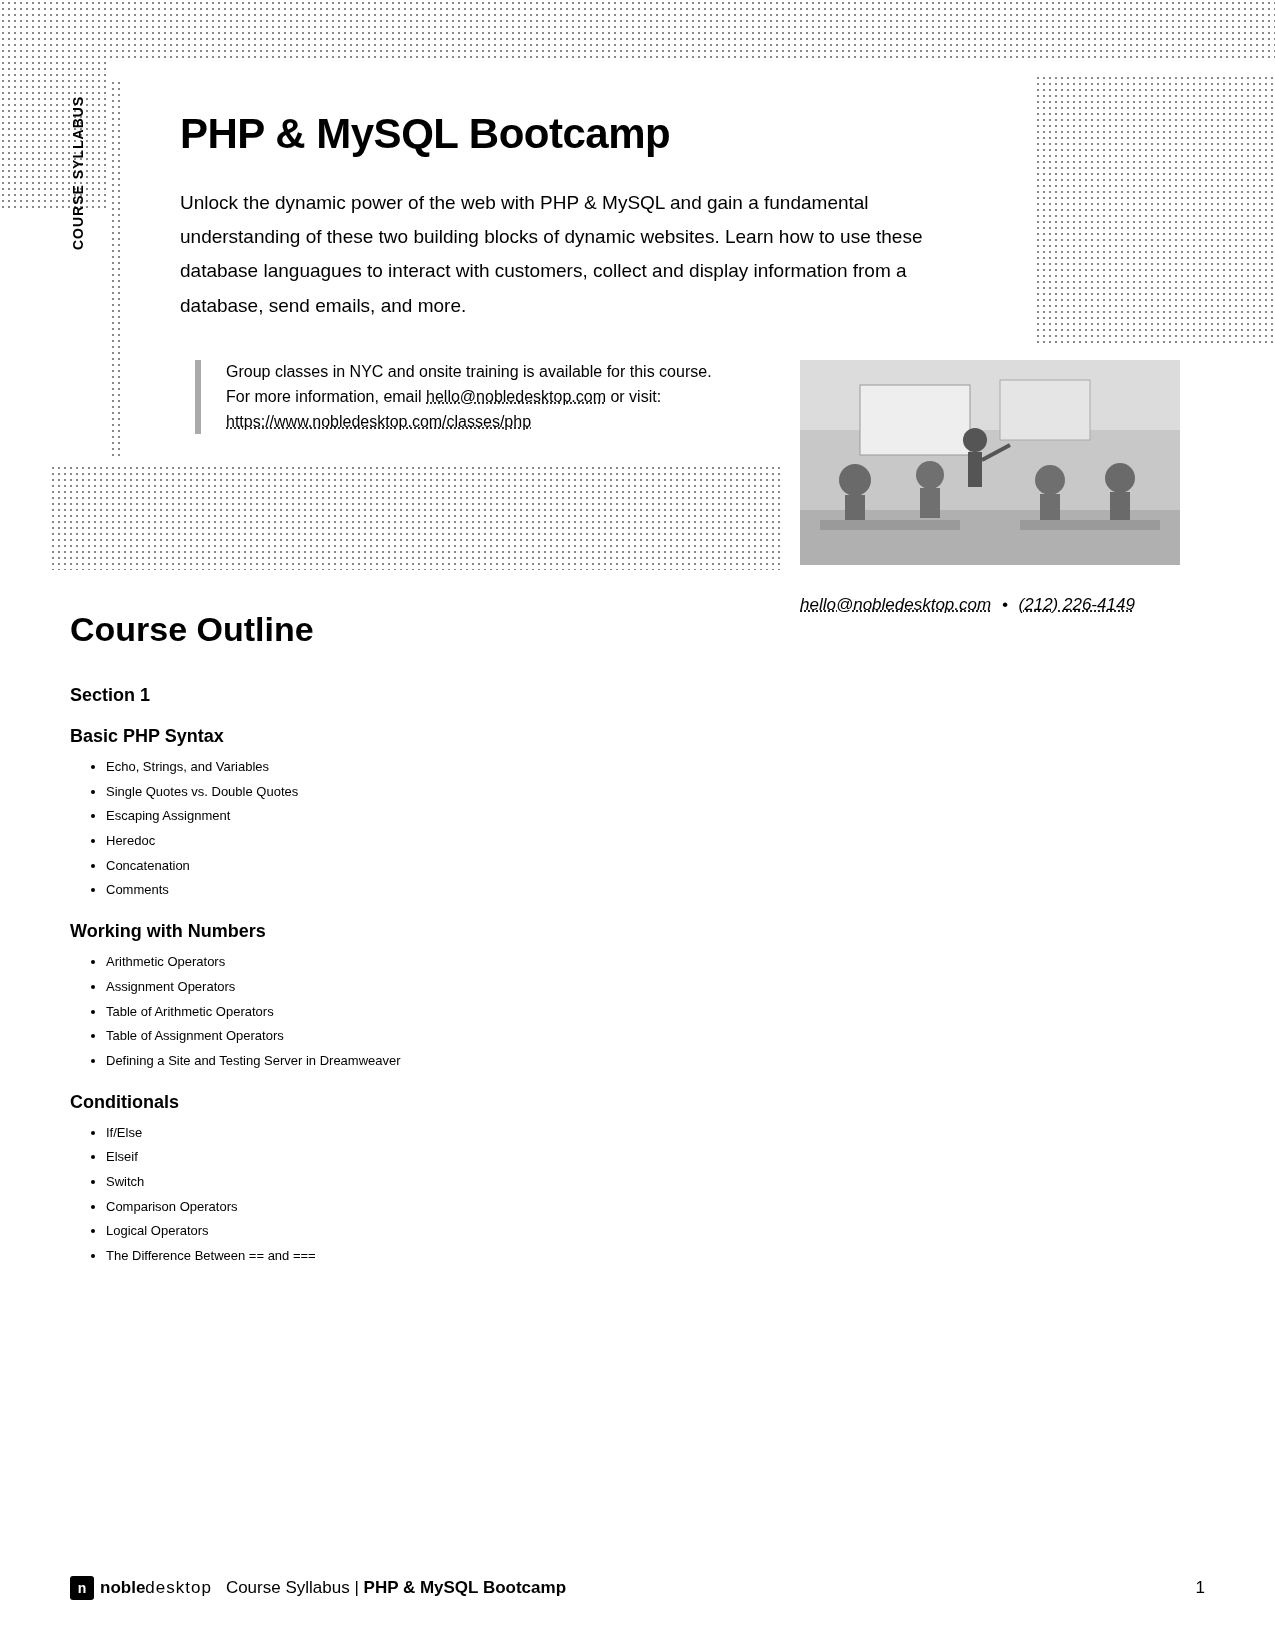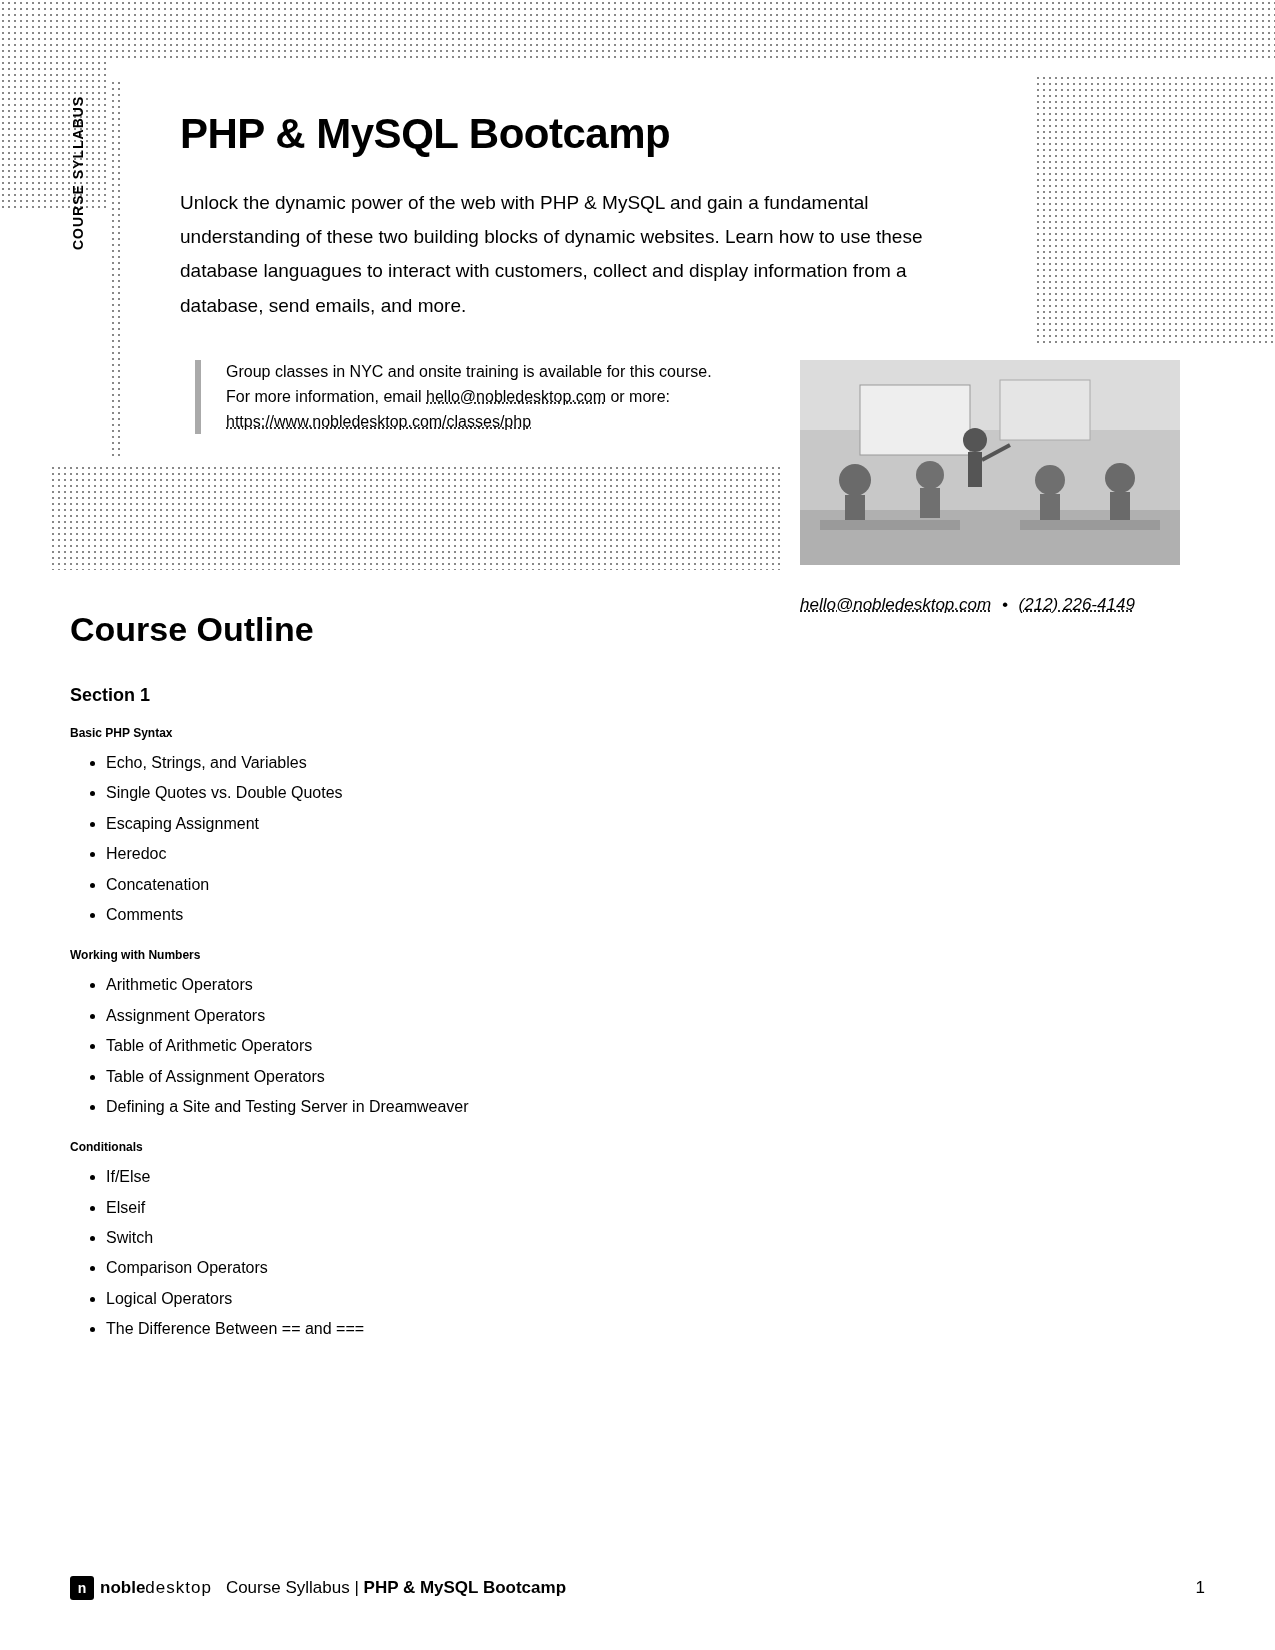--- a/index.html
+++ b/index.html
@@ -25,23 +25,23 @@
   .photo { position: absolute; top: 360px; left: 800px; width: 380px; height: 205px; background: #bbb; overflow: hidden; }
   .photo svg { width: 100%; height: 100%; display: block; }
 
   .contact { position: absolute; top: 595px; left: 800px; font-size: 17px; font-style: italic; }
   .contact a { color: #000; text-decoration: underline; text-decoration-style: dotted; }
   .contact .sep { margin: 0 6px; }
 
   .outline { position: absolute; top: 610px; left: 70px; width: 700px; }
   .outline-title { font-size: 34px; font-weight: bold; margin-bottom: 36px; }
   .section-title { font-size: 18px; font-weight: bold; margin-bottom: 20px; }
-  .topic-title { font-size: 12px; font-weight: bold; margin: 18px 0 8px 0; }
+  .topic-title { font-size: 18px; font-weight: bold; margin: 18px 0 8px 0; }
   .outline ul { list-style: disc; padding-left: 36px; }
-  .outline li { font-size: 16px; line-height: 1.9; }
+  .outline li { font-size: 13px; line-height: 1.9; }
 
   .footer { position: absolute; left: 70px; bottom: 50px; width: 1135px; display: flex; align-items: center; justify-content: space-between; font-size: 17px; }
   .footer-left { display: flex; align-items: center; gap: 14px; }
   .logo { display: flex; align-items: center; gap: 6px; }
   .logo-mark { width: 24px; height: 24px; background: #000; border-radius: 3px; display: flex; align-items: center; justify-content: center; color: #fff; font-weight: bold; font-size: 14px; }
   .logo-text .thin { font-weight: 300; letter-spacing: 1px; }
   .footer-course { font-weight: bold; }
 </style>
 </head>
 <body>
@@ -57,21 +57,21 @@
   <div class="vertical-label">COURSE SYLLABUS</div>
 
   <div class="header">
     <h1 class="title">PHP &amp; MySQL Bootcamp</h1>
     <p class="intro">Unlock the dynamic power of the web with PHP &amp; MySQL and gain a fundamental understanding of these two building blocks of dynamic websites. Learn how to use these database languagues to interact with customers, collect and display information from a database, send emails, and more.</p>
   </div>
 
   <div class="infobox">
     <div>Group classes in NYC and onsite training is available for this course.</div>
     <div>
-      <span>For more information, email </span><a href="#">hello@nobledesktop.com</a><span> or more:</span>
+      <span>For more information, email </span><a href="#">hello@nobledesktop.com</a><span> or visit:</span>
     </div>
     <div><a href="#">https://www.nobledesktop.com/classes/php</a></div>
   </div>
 
   <div class="photo">
     <svg viewBox="0 0 380 205" preserveAspectRatio="none">
       <rect width="380" height="205" fill="#c8c8c8"></rect>
       <rect x="0" y="0" width="380" height="70" fill="#dcdcdc"></rect>
       <rect x="60" y="25" width="110" height="70" fill="#eee" stroke="#999"></rect>
       <rect x="200" y="20" width="90" height="60" fill="#e5e5e5" stroke="#aaa"></rect>

